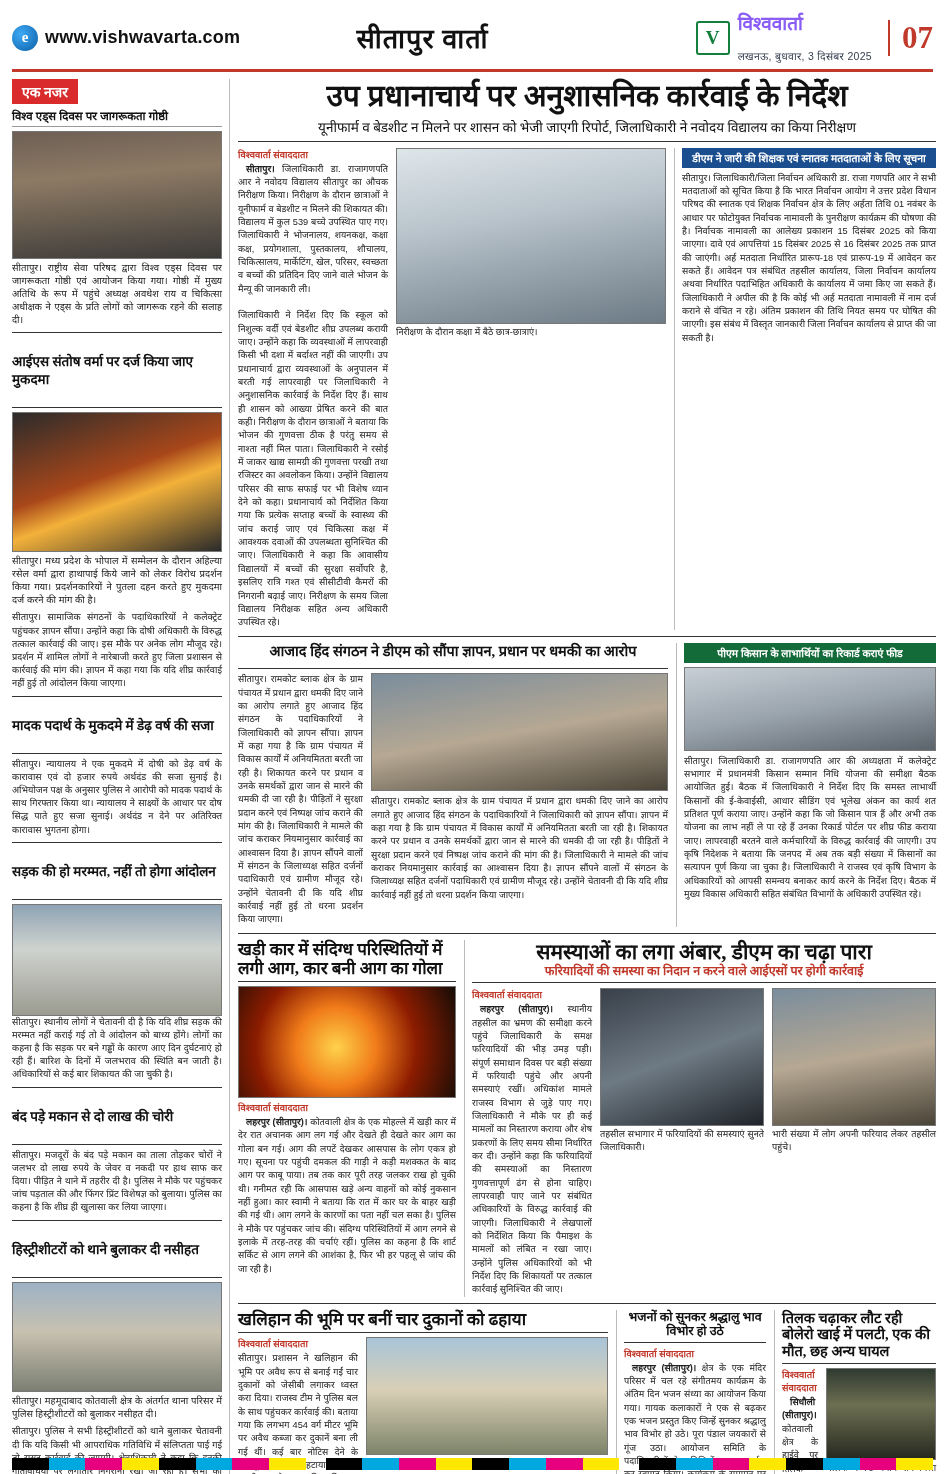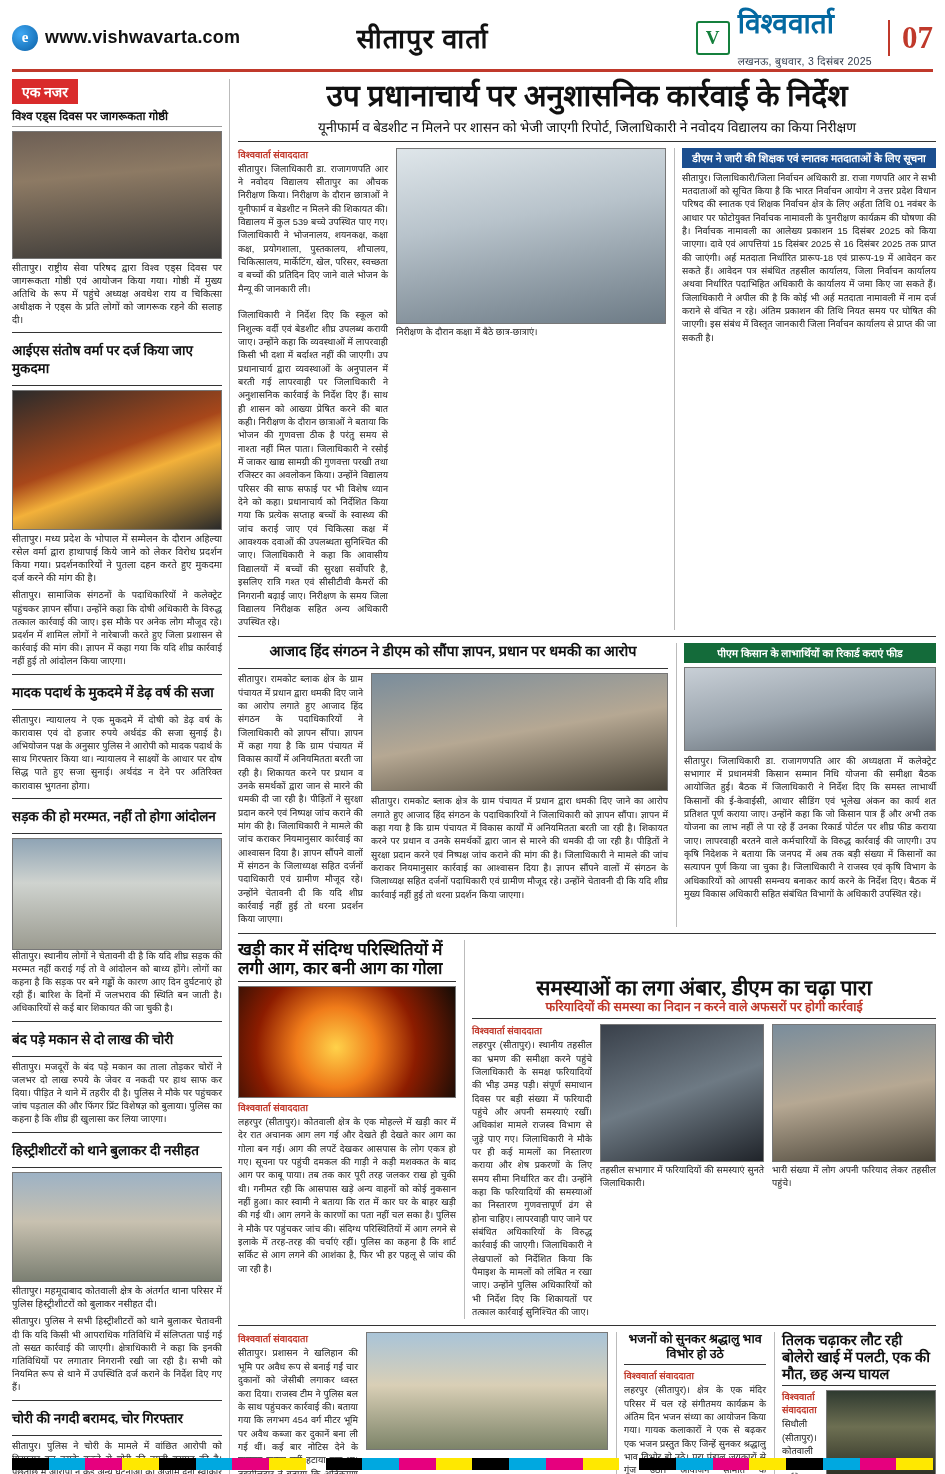--- a/index.html
+++ b/index.html
@@ -44,21 +44,21 @@
   .brand-block { display:flex; align-items:center; gap:8px; }
   .brand-logo {
     width: 34px; height: 34px; border:2px solid #15803d; border-radius:3px;
     display:flex; align-items:center; justify-content:center;
     color:#15803d; font-weight:bold; font-size:19px;
     font-family:"Liberation Serif", serif;
   }
   .brand-names { line-height: 1.15; }
   .brand-title {
     font-family:"Liberation Serif", serif;
-    font-size: 28px; font-weight: bold; color:#0369a1;
+    font-size: 19px; font-weight: bold; color:#8b5cf6;
   }
   .brand-sub { font-size: 10.5px; color:#374151; letter-spacing:.3px;margin-top:15px;}
   .page-num {
     border-left: 2px solid #c0392b; padding-left: 12px; margin-left:6px;
     font-size: 31px; color:#c0392b; font-weight: bold;
     font-family:"Liberation Serif", serif;
   }
 
   
   .body-grid {
@@ -86,21 +86,21 @@
     border: 1px solid #777;
   }
   .photo.p1 { height: 128px; background: linear-gradient(175deg,#6d5f55 0%, #8d7a64 35%, #3c3a38 100%); }
   .photo.p2 { height: 140px; background: linear-gradient(160deg,#2b2b2b 0%, #a8471a 45%, #f3b13a 60%, #2a2a2a 100%); }
   .photo.p3 { height: 112px; background: linear-gradient(180deg,#8fa4b5 0%, #cfd3cf 40%, #9b9b90 100%); }
   .photo.p4 { height: 110px; background: linear-gradient(180deg,#9db2c5 0%, #c8c1b0 45%, #7b7f72 100%); }
   .photo-cap { font-size: 9.6px; color:#222; line-height:1.35; margin: 3px 0 5px; text-align: justify;}
   .rail-title {
     font-size: 13.5px; font-weight: bold; color:#111;
     border-top: 1px solid #333; border-bottom:1px solid #333;
-    padding: 8px 0; margin: 5px 0 4px;
+    padding: 19px 0; margin: 5px 0 4px;
     font-family:"Liberation Serif", serif;
   }
   .rail-body { font-size: 9.3px; line-height: 1.42; text-align: justify; color:#222; }
 
   
   .main { display:flex; flex-direction: column; }
   .lead-head {
     font-family:"Liberation Serif", serif;
     font-size: 30px; font-weight: bold; color:#111;
     text-align:center; line-height: 1.15; margin-bottom: 4px;
@@ -142,21 +142,21 @@
   .ph.bldg   { background: linear-gradient(180deg,#a9c4d8 0%, #d9cfb6 45%, #7d8469 100%); }
   .ph.car    { background: linear-gradient(180deg,#2f3a30 0%, #6d6f52 40%, #26281f 100%); }
   .ph.meet   { background: linear-gradient(170deg,#c8cfd6 0%, #9aa4ad 50%, #5b636b 100%); }
 
   
   .colorbars { position:absolute; bottom: 4px; left: 12px; right: 12px; height: 12px; display:flex; gap: 20px;}
   .cb-group { display:flex; flex: 1; }
   .cb { flex:1; height: 12px; }
 
   .cap { font-size: 9.2px; color:#222; line-height:1.35; text-align: justify; margin-top:2px;}
-  .bold { font-weight: normal; }
+  .bold { font-weight: bold; margin-left: 8px; }
 </style>
 </head>
 <body>
 
 <div class="page">
 
   <div class="masthead">
     <div class="mh-left">
       <div class="mh-globe">e</div>
       <div class="mh-url">www.vishwavarta.com</div>
@@ -251,22 +251,22 @@
       <div class="sep"></div>
 
       <div class="row" style="grid-template-columns: 218px 1fr;">
         <div>
           <div class="sec-title t-lg" style="border-bottom:1px solid #333;padding-bottom:2px;margin-bottom:4px;">खड़ी कार में संदिग्ध परिस्थितियों में लगी आग, कार बनी आग का गोला</div>
           <div class="ph fire" style="height:112px;"></div>
           <div class="byline" style="margin-top:3px;">विश्ववार्ता संवाददाता</div>
           <div class="txt"><span class="bold">लहरपुर (सीतापुर)।</span> <span>कोतवाली क्षेत्र के एक मोहल्ले में खड़ी कार में देर रात अचानक आग लग गई और देखते ही देखते कार आग का गोला बन गई। आग की लपटें देखकर आसपास के लोग एकत्र हो गए। सूचना पर पहुंची दमकल की गाड़ी ने कड़ी मशक्कत के बाद आग पर काबू पाया। तब तक कार पूरी तरह जलकर राख हो चुकी थी। गनीमत रही कि आसपास खड़े अन्य वाहनों को कोई नुकसान नहीं हुआ। कार स्वामी ने बताया कि रात में कार घर के बाहर खड़ी की गई थी। आग लगने के कारणों का पता नहीं चल सका है। पुलिस ने मौके पर पहुंचकर जांच की। संदिग्ध परिस्थितियों में आग लगने से इलाके में तरह-तरह की चर्चाएं रहीं। पुलिस का कहना है कि शार्ट सर्किट से आग लगने की आशंका है, फिर भी हर पहलू से जांच की जा रही है।</span></div>
         </div>
         <div class="vsep">
-          <div class="sec-title t-xl" style="text-align:center;margin-top:36px;">समस्याओं का लगा अंबार, डीएम का चढ़ा पारा</div>
-          <div class="sec-title t-sm" style="text-align:center;border-bottom:1px solid #333;padding-bottom:4px;margin-bottom:5px;color:#c0392b;">फरियादियों की समस्या का निदान न करने वाले अफसरों पर होगी कार्रवाई</div>
+          <div class="sec-title t-xl" style="text-align:center;">समस्याओं का लगा अंबार, डीएम का चढ़ा पारा</div>
+          <div class="sec-title t-sm" style="text-align:center;border-bottom:1px solid #333;padding-bottom:4px;margin-bottom:5px;color:#c0392b;">फरियादियों की समस्या का निदान न करने वाले आईएसों पर होगी कार्रवाई</div>
           <div class="row" style="grid-template-columns: 120px 1fr 1fr;">
             <div>
               <div class="byline">विश्ववार्ता संवाददाता</div>
               <div class="txt"><span class="bold">लहरपुर (सीतापुर)।</span> <span>स्थानीय तहसील का भ्रमण की समीक्षा करने पहुंचे जिलाधिकारी के समक्ष फरियादियों की भीड़ उमड़ पड़ी। संपूर्ण समाधान दिवस पर बड़ी संख्या में फरियादी पहुंचे और अपनी समस्याएं रखीं। अधिकांश मामले राजस्व विभाग से जुड़े पाए गए। जिलाधिकारी ने मौके पर ही कई मामलों का निस्तारण कराया और शेष प्रकरणों के लिए समय सीमा निर्धारित कर दी। उन्होंने कहा कि फरियादियों की समस्याओं का निस्तारण गुणवत्तापूर्ण ढंग से होना चाहिए। लापरवाही पाए जाने पर संबंधित अधिकारियों के विरुद्ध कार्रवाई की जाएगी। जिलाधिकारी ने लेखपालों को निर्देशित किया कि पैमाइश के मामलों को लंबित न रखा जाए। उन्होंने पुलिस अधिकारियों को भी निर्देश दिए कि शिकायतों पर तत्काल कार्रवाई सुनिश्चित की जाए।</span></div>
             </div>
             <div>
               <div class="ph dark" style="height:138px;"></div>
               <div class="cap">तहसील सभागार में फरियादियों की समस्याएं सुनते जिलाधिकारी।</div>
             </div>
             <div>
@@ -274,20 +274,21 @@
               <div class="cap">भारी संख्या में लोग अपनी फरियाद लेकर तहसील पहुंचे।</div>
             </div>
           </div>
         </div>
       </div>
 
       <div class="sep"></div>
 
       <div class="row" style="grid-template-columns: 370px 150px 1fr;">
         <div>
+          <div class="sec-title t-lg" style="border-bottom:1px solid #333;padding-bottom:3px;margin-bottom:4px;">खलिहान की भूमि पर बनीं चार दुकानों को ढहाया</div>
           <div class="row" style="grid-template-columns: 120px 1fr;">
             <div>
               <div class="byline">विश्ववार्ता संवाददाता</div>
               <div class="txt">सीतापुर। प्रशासन ने खलिहान की भूमि पर अवैध रूप से बनाई गईं चार दुकानों को जेसीबी लगाकर ध्वस्त करा दिया। राजस्व टीम ने पुलिस बल के साथ पहुंचकर कार्रवाई की। बताया गया कि लगभग 454 वर्ग मीटर भूमि पर अवैध कब्जा कर दुकानें बना ली गई थीं। कई बार नोटिस देने के बावजूद कब्जा नहीं हटाया गया था। तहसीलदार ने बताया कि अतिक्रमण हटाने की कार्रवाई आगे भी जारी रहेगी। सरकारी भूमि पर कब्जा करने वालों के विरुद्ध सख्त कदम उठाए जाएंगे। कार्रवाई के दौरान मौके पर भारी भीड़ जमा रही।</div>
             </div>
             <div class="ph bldg" style="height:118px;"></div>
           </div>
         </div>
         <div class="vsep">
           <div class="sec-title t-sm" style="text-align:center;border-bottom:1px solid #333;padding-bottom:3px;margin-bottom:4px;">भजनों को सुनकर श्रद्धालु भाव विभोर हो उठे</div>

